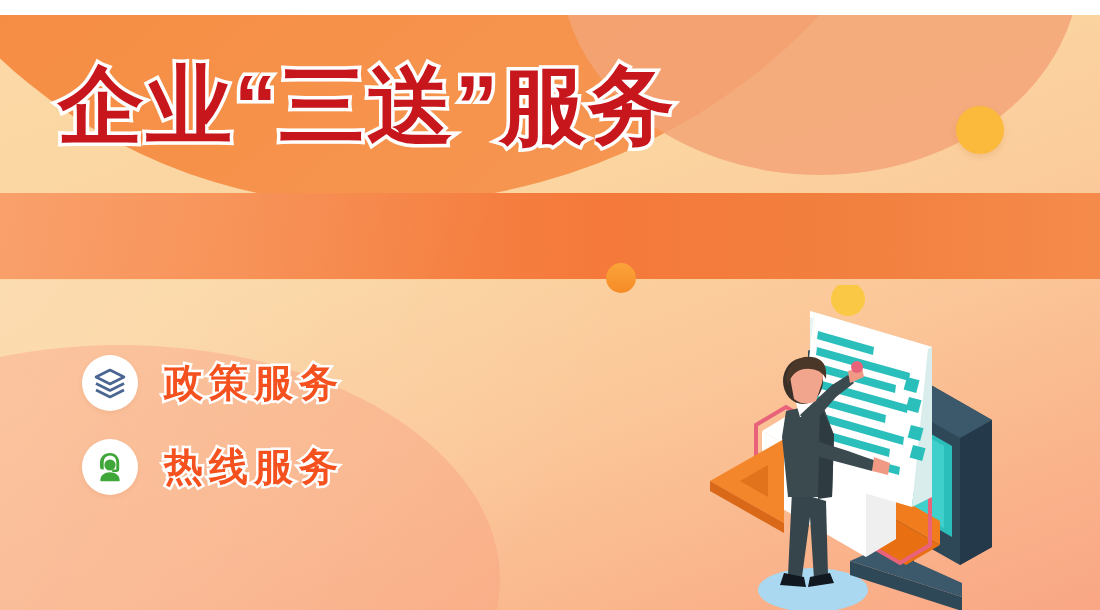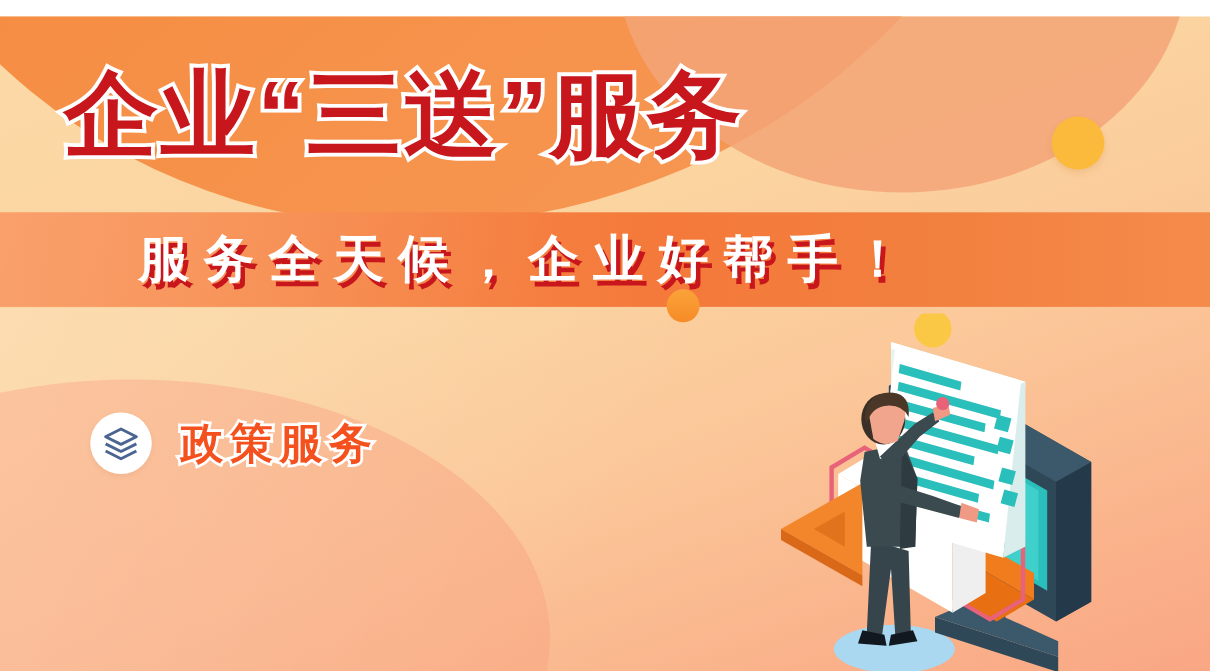--- a/index.html
+++ b/index.html
@@ -71,21 +71,21 @@
   
   .subtitle{
     position:absolute;left:126px;top:190px;
     font-size:46px;font-weight:bold;letter-spacing:13px;
     color:#FFFFFF;
     white-space:nowrap;
     text-shadow:4px 5px 0 #C8161D;
   }
 
   
-  .features{position:absolute;left:82px;top:348px;}
+  .features{position:absolute;left:82px;top:328px;}
   .feature{display:flex;align-items:center;height:80px;margin-bottom:4px;}
   .feat-icon{
     width:56px;height:56px;border-radius:50%;
     background:#FFFFFF;
     display:flex;align-items:center;justify-content:center;
     flex:none;box-shadow:0 2px 5px rgba(190,110,60,.12);
   }
   .feat-label{
     margin-left:26px;
     font-size:39px;font-weight:bold;letter-spacing:6px;
@@ -111,38 +111,49 @@
   <div class="dot dot-yellow-tr"></div>
 
   <div class="band">
     <div class="band-sheen"></div>
   </div>
   <div class="dot dot-orange-band"></div>
 
   <div class="title-shadow">企业“三送”服务</div>
   <div class="title">企业“三送”服务</div>
 
-  <div class="subtitle">服务全天候，企业好帮手！</div>
 
   <div class="features">
 
     <div class="feature">
       <span class="feat-icon">
         <svg width="36" height="36" viewBox="0 0 36 36">
           <g fill="none" stroke="#4A6591" stroke-width="2.6" stroke-linejoin="round">
             <path d="M18 5 L32 12 L18 19 L4 12 Z"></path>
             <path d="M4 18.5 L18 25.5 L32 18.5"></path>
             <path d="M4 25 L18 32 L32 25"></path>
           </g>
         </svg>
       </span>
       <span class="feat-label">政策服务</span>
     </div>
 
 
+    <div class="feature">
+      <span class="feat-icon">
+        <svg width="38" height="38" viewBox="0 0 38 38">
+          <g fill="#3FA63A">
+            <path d="M19 5c-6 0-10 4.2-10 9.6v4.6a2.4 2.4 0 0 0 2.4 2.4h1.3V13.8a6.3 6.3 0 0 1 12.6 0v7.8h-4.1v2.4h4.6a2.4 2.4 0 0 0 2.4-2.4v-7C28.2 9.2 24.6 5 19 5z"></path>
+            <circle cx="19" cy="17" r="5.6"></circle>
+            <path d="M19 24.2c-5.4 0-9.6 3.3-9.6 7.5v1.6h19.2v-1.6c0-4.2-4.2-7.5-9.6-7.5z"></path>
+          </g>
+        </svg>
+      </span>
+      <span class="feat-label">热线服务</span>
+    </div>
 
   </div>
 
   <div class="illus">
     <svg width="400" height="340" viewBox="0 0 400 340">
 
       <ellipse cx="113" cy="305" rx="55" ry="22" fill="#A9D8F0"></ellipse>
 
       <path d="M108 66 L140 48 L292 135 L292 262 L260 280 L108 194 Z" fill="#2F4858"></path>
 

